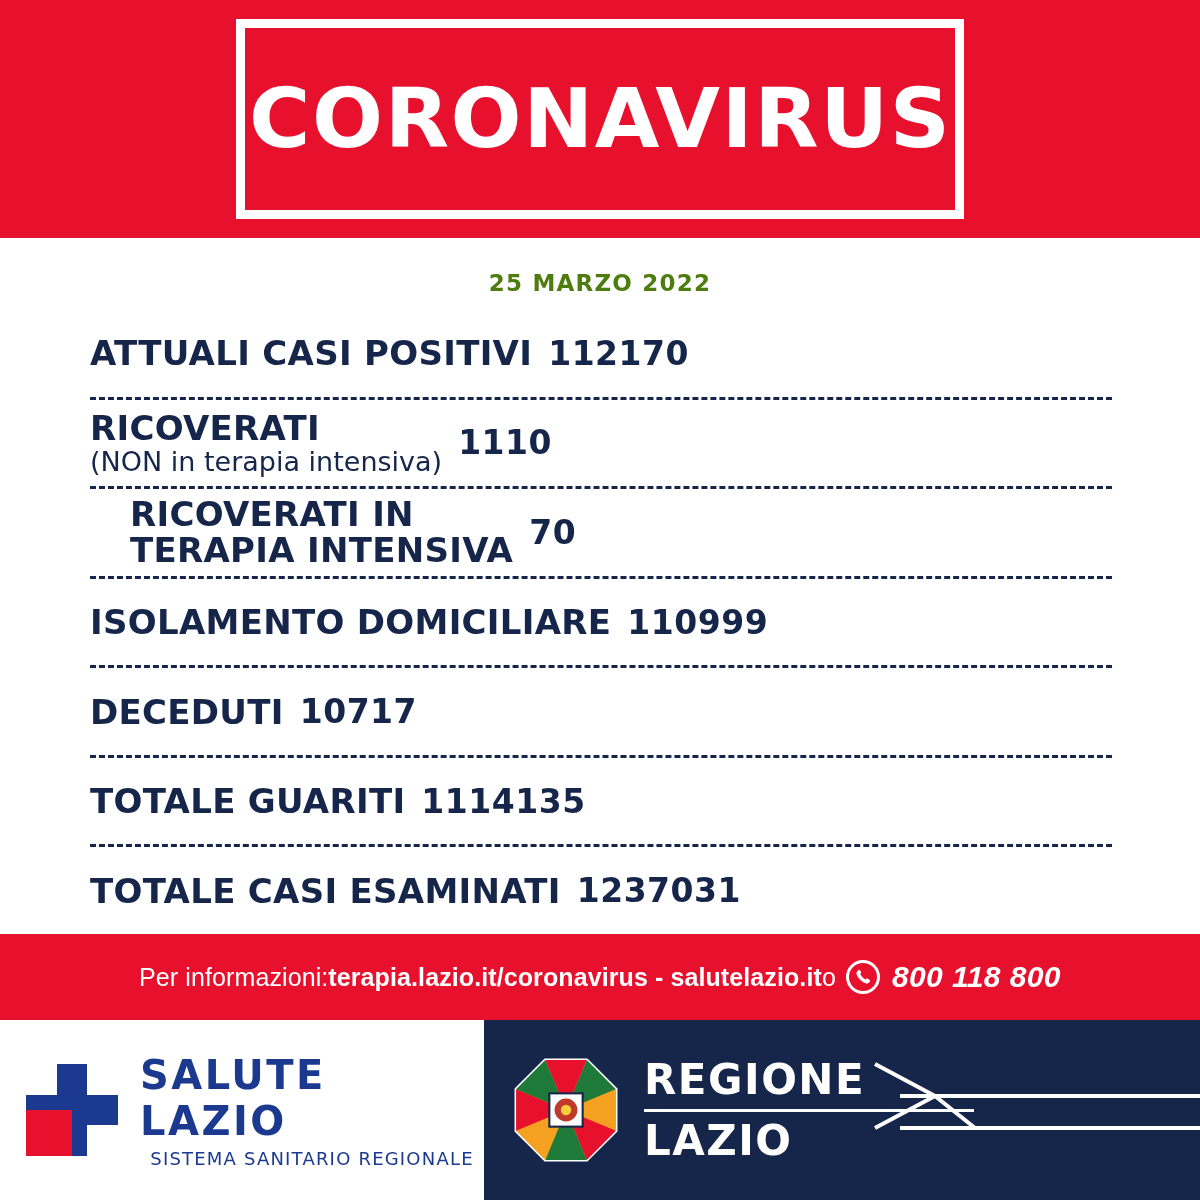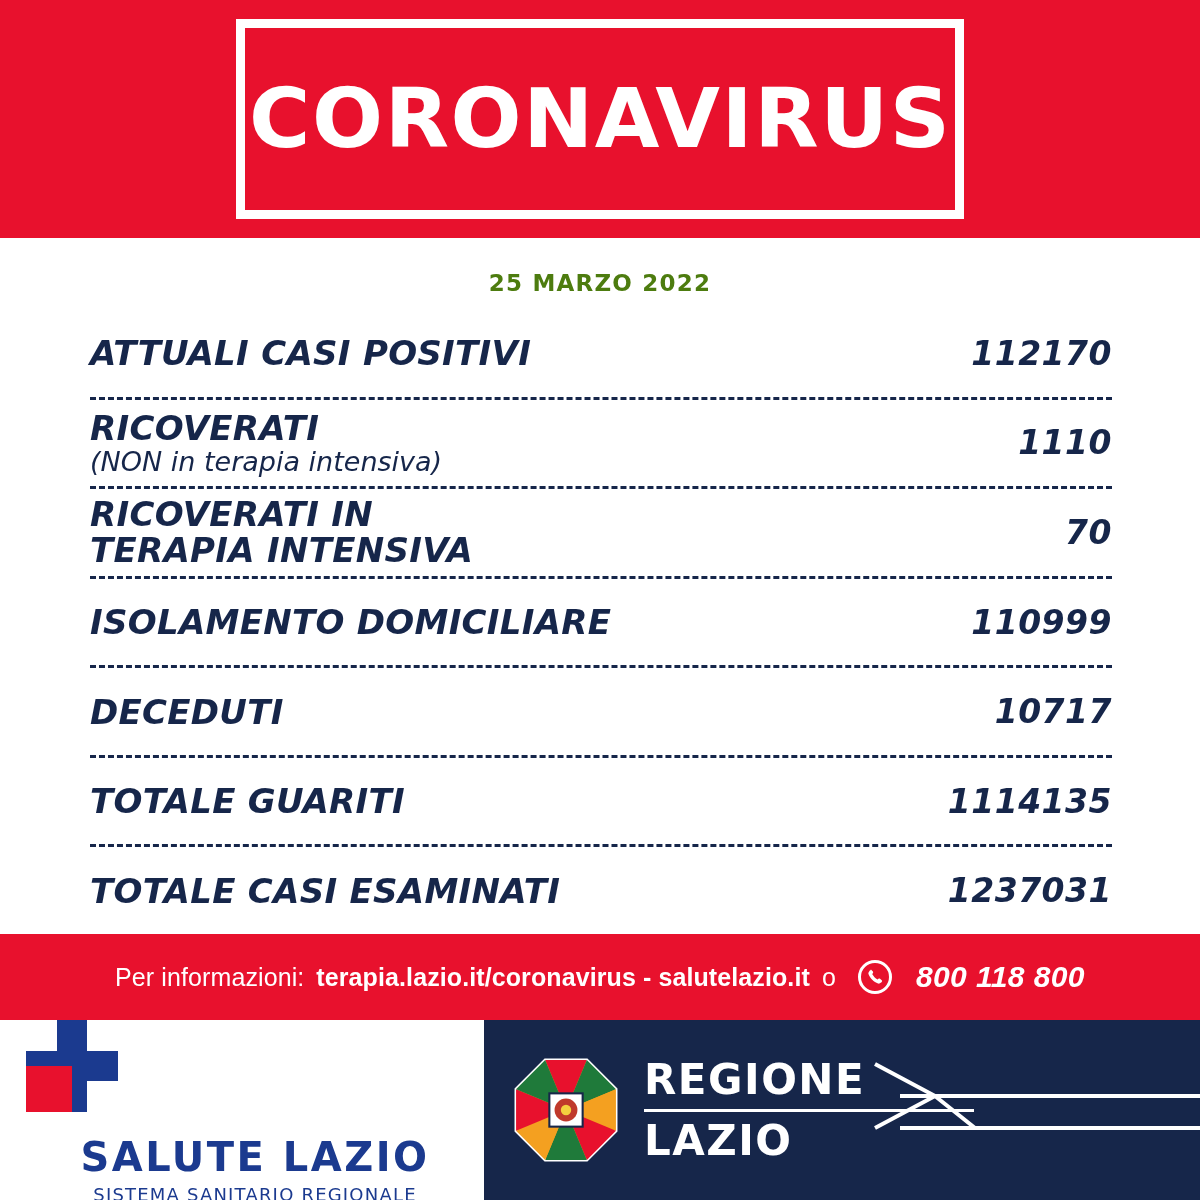--- a/index.html
+++ b/index.html
@@ -69,25 +69,23 @@
   .stats {
     flex: 1 1 auto;
     padding: 0 88px 0 90px;
     box-sizing: border-box;
     display: flex;
     flex-direction: column;
   }
   .stat-row {
     display: flex;
     align-items: center;
-    justify-content: space-between;
     flex: 1 1 0;
     min-height: 0;
     position: relative;
-    font-style: italic;
   }
   .stat-row + .stat-row {
     border-top: 3px dashed #16264a;
   }
   .stat-label {
     color: #16264a;
     font-size: 34px;
     font-weight: bold;
     letter-spacing: 0.3px;
     line-height: 1.06;
@@ -114,21 +112,21 @@
 
   
   .info-bar {
     background: #e8112d;
     height: 86px;
     flex: none;
     display: flex;
     align-items: center;
     justify-content: center;
     color: #ffffff;
-    gap: 12px;
+    gap: 0;
   }
   .info-text {
     font-size: 25px;
     letter-spacing: 0.1px;
   }
   .info-text b {
     font-weight: bold;
   }
   .phone-icon {
     display: inline-flex;
@@ -152,24 +150,24 @@
   
   .footer {
     height: 180px;
     flex: none;
     display: flex;
   }
   .footer-left {
     width: 484px;
     background: #ffffff;
     display: flex;
+    align-items: center;
     padding-left: 26px;
     box-sizing: border-box;
     gap: 22px;
-    flex-direction: column;
   }
   .cross {
     position: relative;
     width: 92px;
     height: 92px;
     flex: none;
   }
   .cross .bar {
     position: absolute;
     background: #1b3a8f;
@@ -270,21 +268,21 @@
 
     <div class="stat-row">
       <div class="stat-label">
         <span>RICOVERATI</span>
         <span class="sub">(NON in terapia intensiva)</span>
       </div>
       <div class="stat-value">1110</div>
     </div>
 
     <div class="stat-row">
-      <div class="stat-label" style="white-space: pre-line;">RICOVERATI IN
+      <div class="stat-label" style="white-space: pre-line; margin-left: 40px;">RICOVERATI IN
 TERAPIA INTENSIVA</div>
       <div class="stat-value">70</div>
     </div>
 
     <div class="stat-row">
       <div class="stat-label">ISOLAMENTO DOMICILIARE</div>
       <div class="stat-value">110999</div>
     </div>
 
     <div class="stat-row">

